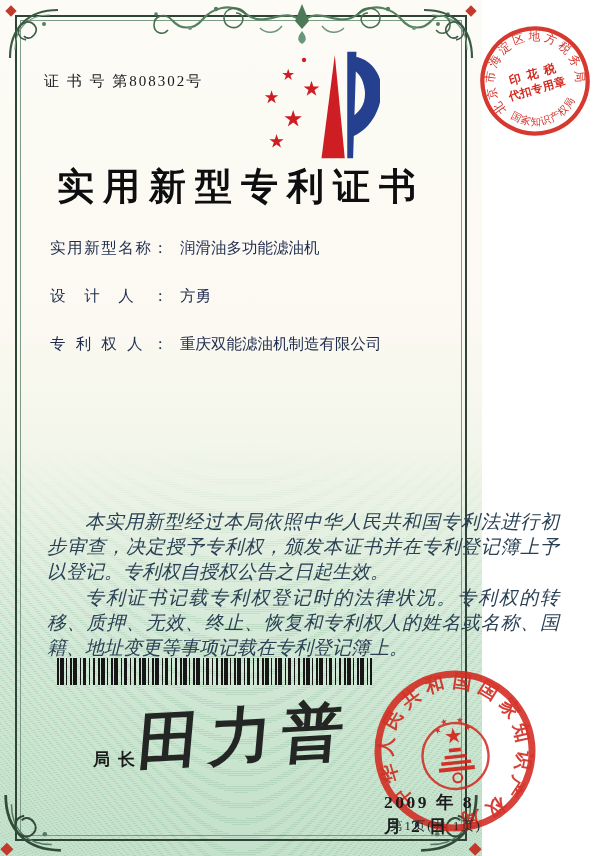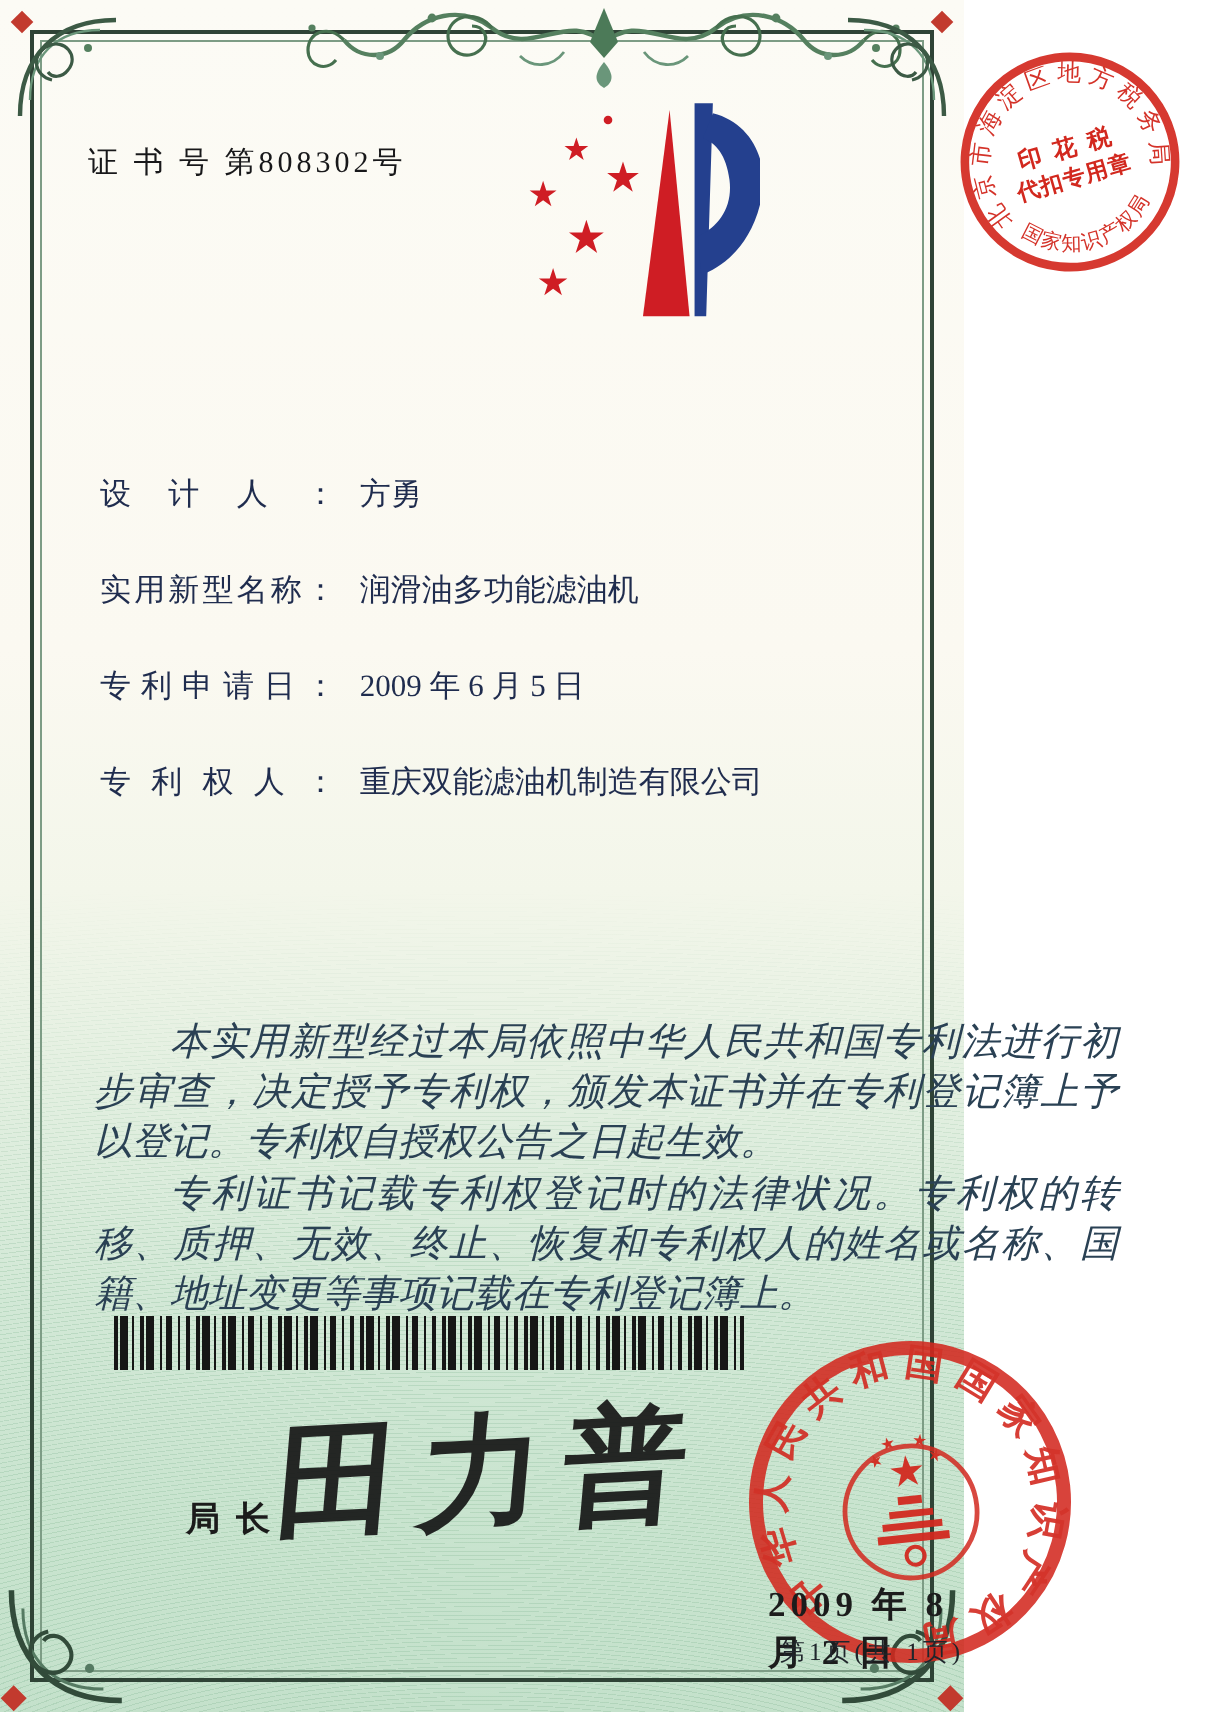--- a/index.html
+++ b/index.html
@@ -136,33 +136,30 @@
         <textPath href="#taxTop">北京市海淀区地方税务局</textPath>
       </text>
       <text font-size="9.5" letter-spacing="0.6" stroke="none" opacity="0.95">
         <textPath href="#taxBot">国家知识产权局</textPath>
       </text>
       <text x="55" y="52" text-anchor="middle" font-size="11" font-weight="bold" letter-spacing="1.5" stroke="none">印 花 税</text>
       <text x="55" y="66" text-anchor="middle" font-size="10.5" font-weight="bold" letter-spacing="0.5" stroke="none">代扣专用章</text>
     </g>
   </svg>
 
+  <div class="abs title">实用新型专利证书</div>
 
   <div class="abs fields">
-    <div class="f-row">
-      <span class="f-label">设计人：</span>
-      <span class="f-value">方勇</span>
-    </div>
     <div class="f-row">
       <span class="f-label">实用新型名称：</span>
       <span class="f-value">润滑油多功能滤油机</span>
     </div>
     <div class="f-row">
-      <span class="f-label">专利申请日：</span>
-      <span class="f-value">2009 年 6 月 5 日</span>
+      <span class="f-label">设计人：</span>
+      <span class="f-value">方勇</span>
     </div>
     <div class="f-row">
       <span class="f-label">专利权人：</span>
       <span class="f-value">重庆双能滤油机制造有限公司</span>
     </div>
   </div>
 
   <div class="abs paras">
     <p>本实用新型经过本局依照中华人民共和国专利法进行初步审查，决定授予专利权，颁发本证书并在专利登记簿上予以登记。专利权自授权公告之日起生效。</p>
     <p>专利证书记载专利权登记时的法律状况。专利权的转移、质押、无效、终止、恢复和专利权人的姓名或名称、国籍、地址变更等事项记载在专利登记簿上。</p>

